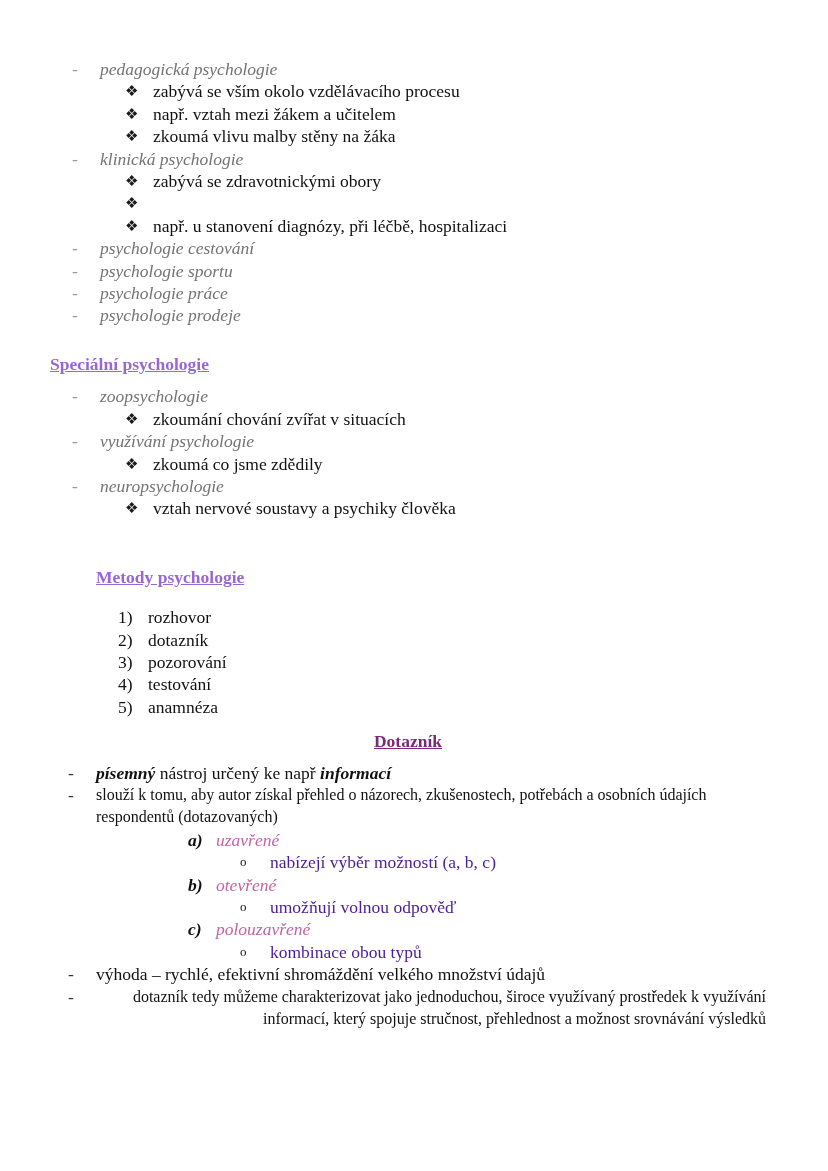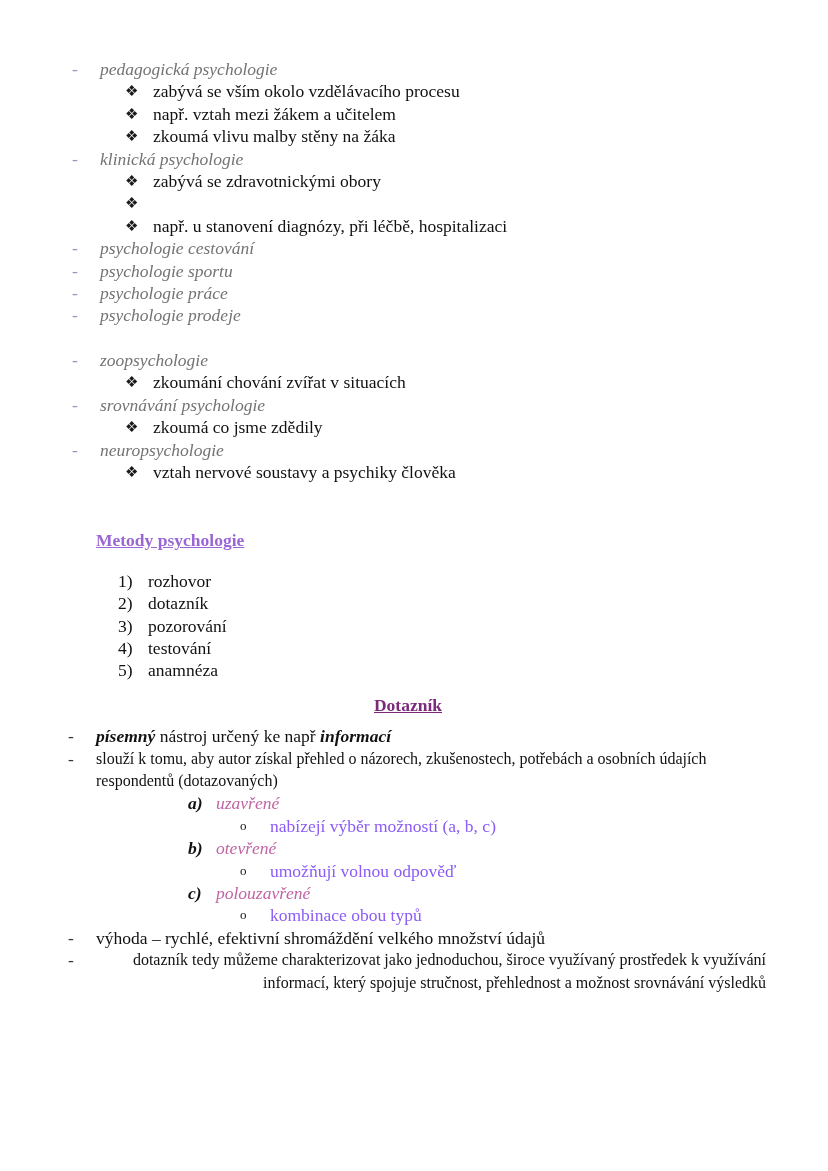--- a/index.html
+++ b/index.html
@@ -95,21 +95,21 @@
 
   
   .circrow { padding-left: 190px; }
   .circrow .marker {
     width: 30px;
     flex: 0 0 30px;
     color: #111111;
     font-size: 13px;
     line-height: 22.4px;
   }
-  .circrow .txt { color: #8b5cf6; white-space: pre; }
+  .circrow .txt { color: #4c1d95; white-space: pre; }
 
   
   .heading-light {
     color: #9966d4;
     font-weight: bold;
     font-size: 17.5px;
     line-height: 22.4px;
     text-decoration: underline;
     display: inline-block;
   }
@@ -193,35 +193,38 @@
       <span class="txt">psychologie práce</span>
     </div>
     <div class="row lvl1">
       <span class="marker">-</span>
       <span class="txt">psychologie prodeje</span>
     </div>
   </div>
 
   <div class="sp-gap-1"></div>
   <div>
+    <div>
+      <span class="heading-light h-speciální">Speciální psychologie</span>
+    </div>
 
     <div class="sp-gap-3"></div>
 
     <div class="row lvl1">
       <span class="marker">-</span>
       <span class="txt">zoopsychologie</span>
     </div>
     <div class="row lvl2">
       <span class="marker">❖</span>
       <span class="txt">zkoumání chování zvířat v situacích</span>
     </div>
 
     <div class="row lvl1">
       <span class="marker">-</span>
-      <span class="txt">srovnávání psychologie</span>
+      <span class="txt">využívání psychologie</span>
     </div>
     <div class="row lvl2">
       <span class="marker">❖</span>
       <span class="txt">zkoumá co jsme zdědily</span>
     </div>
 
     <div class="row lvl1">
       <span class="marker">-</span>
       <span class="txt">neuropsychologie</span>
     </div>

